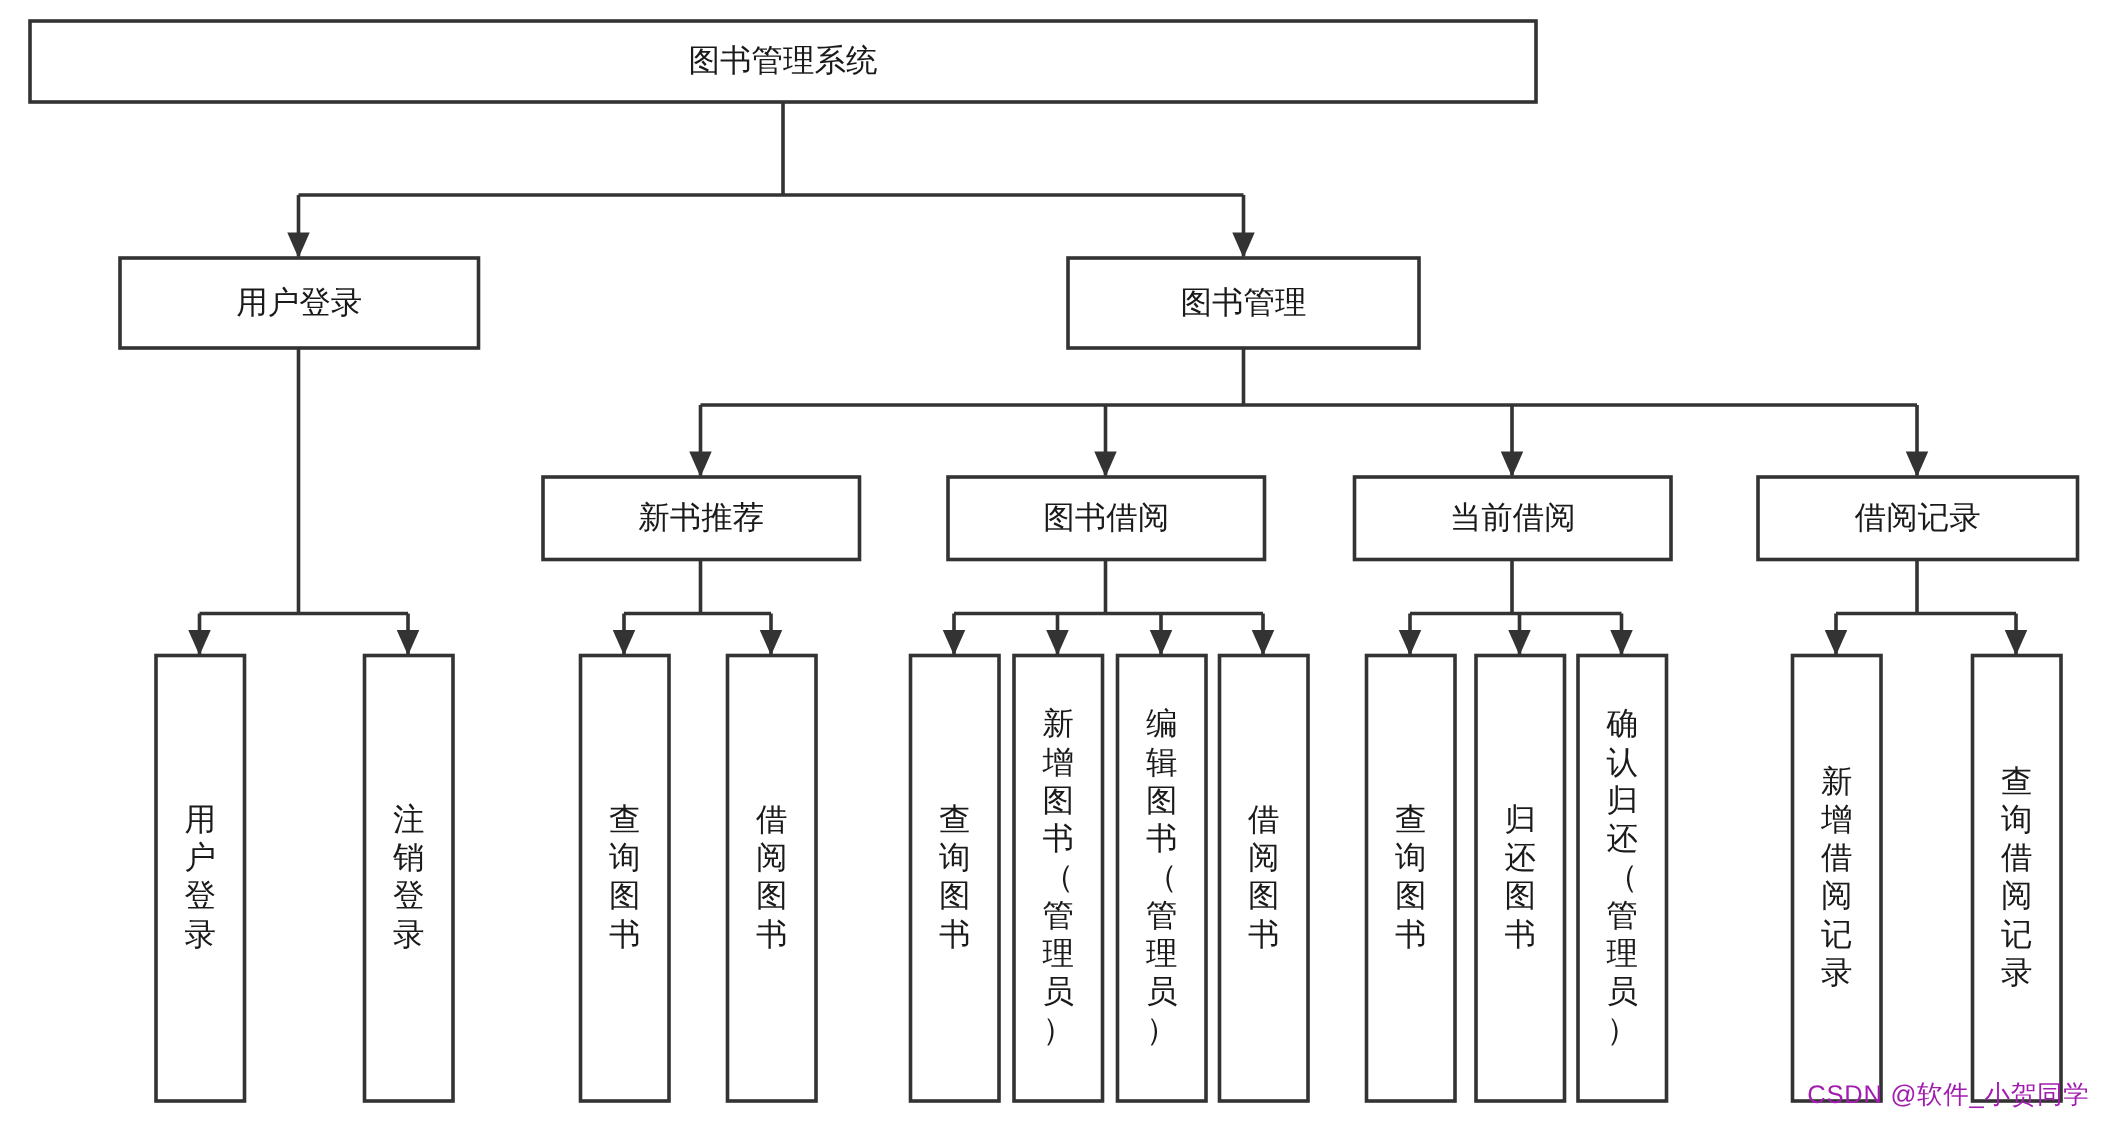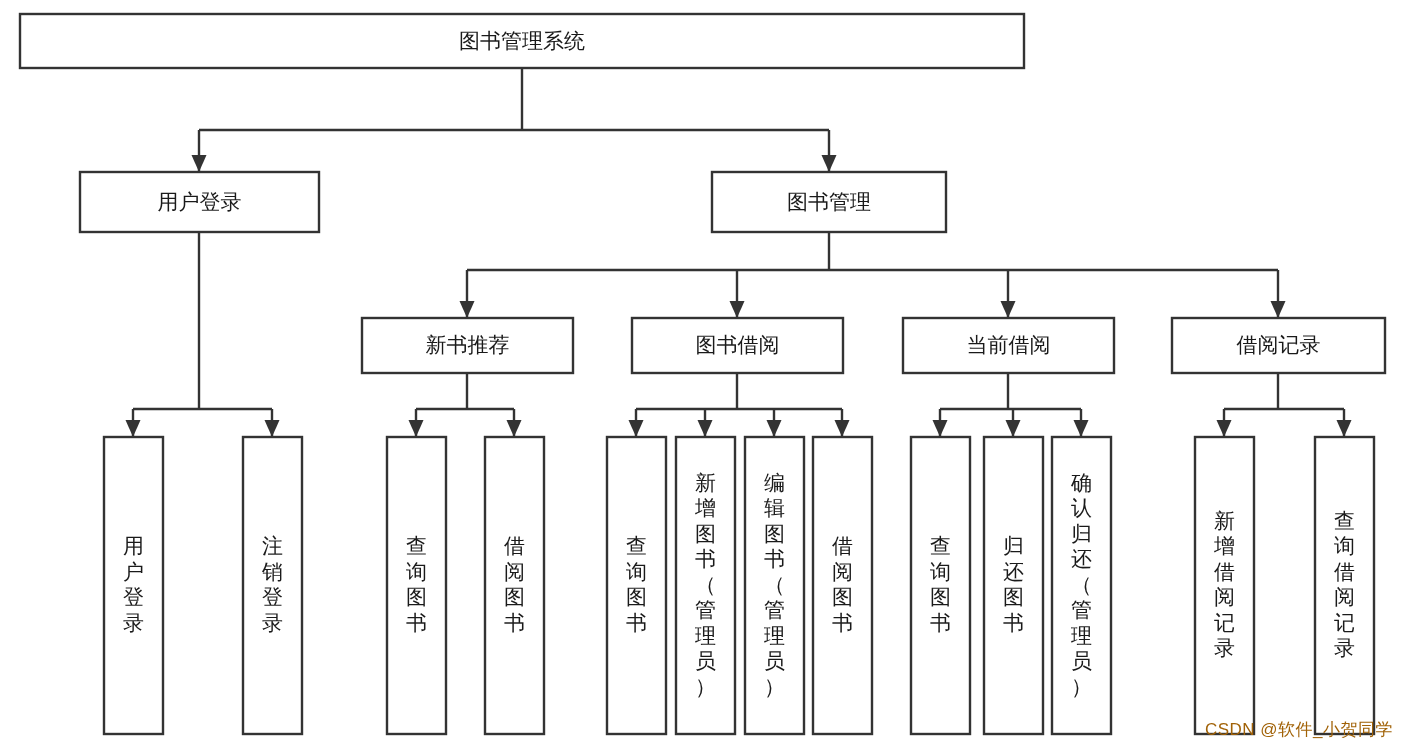--- a/index.html
+++ b/index.html
@@ -59,21 +59,21 @@
   .arrow-head {
     fill: #333333;
     stroke: none;
   }
   .watermark {
     position: absolute;
     right: 12px;
     bottom: 6px;
     font-family: "Liberation Sans", "DejaVu Sans", sans-serif;
     font-size: 17px;
-    color: #a16207;
+    color: #a21caf;
     letter-spacing: 0.5px;
     white-space: nowrap;
     pointer-events: none;
   }
 </style>
 </head>
 <body>
 
 <div id="diagram-root">
   <svg class="diagram-canvas" id="diagram-canvas" viewBox="0 0 1405 747" xmlns="http://www.w3.org/2000/svg">

